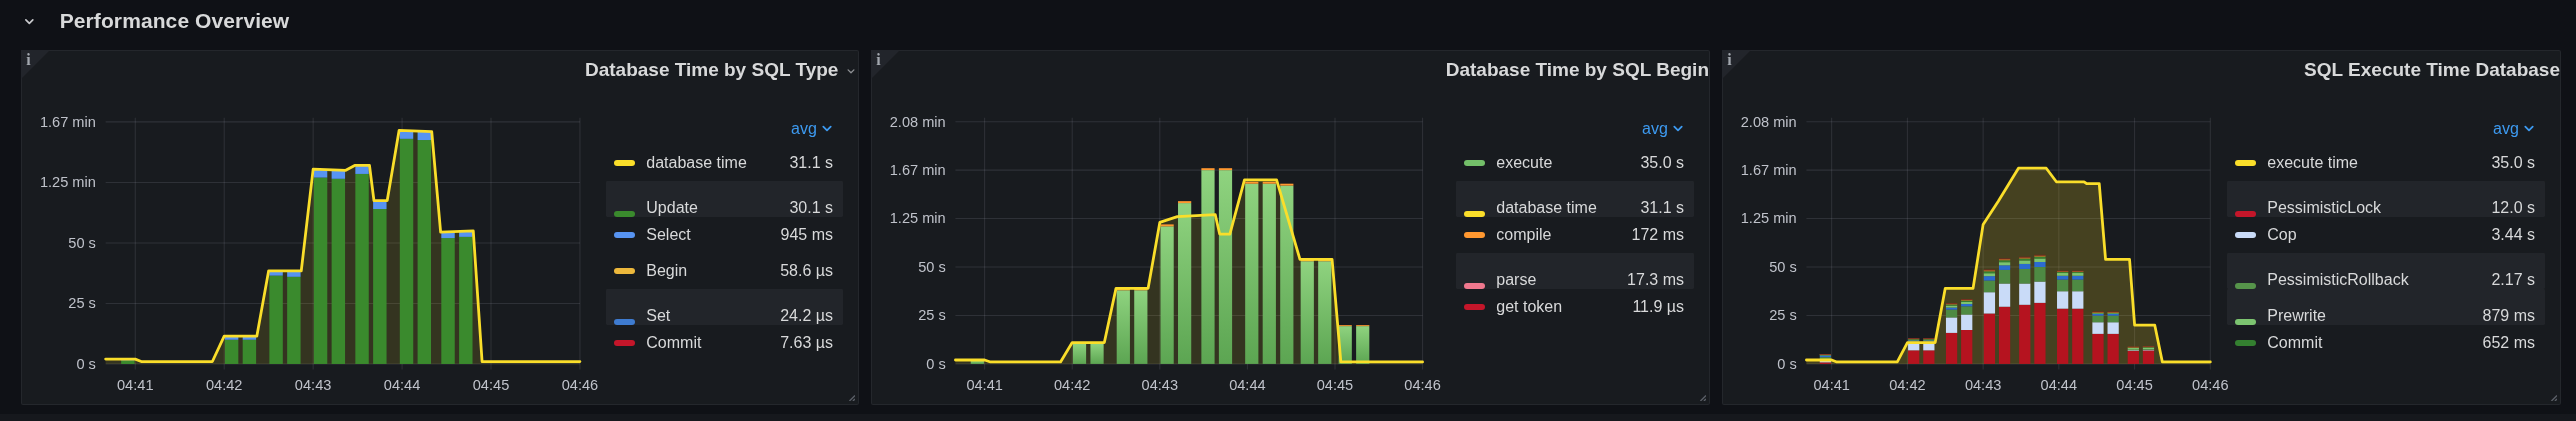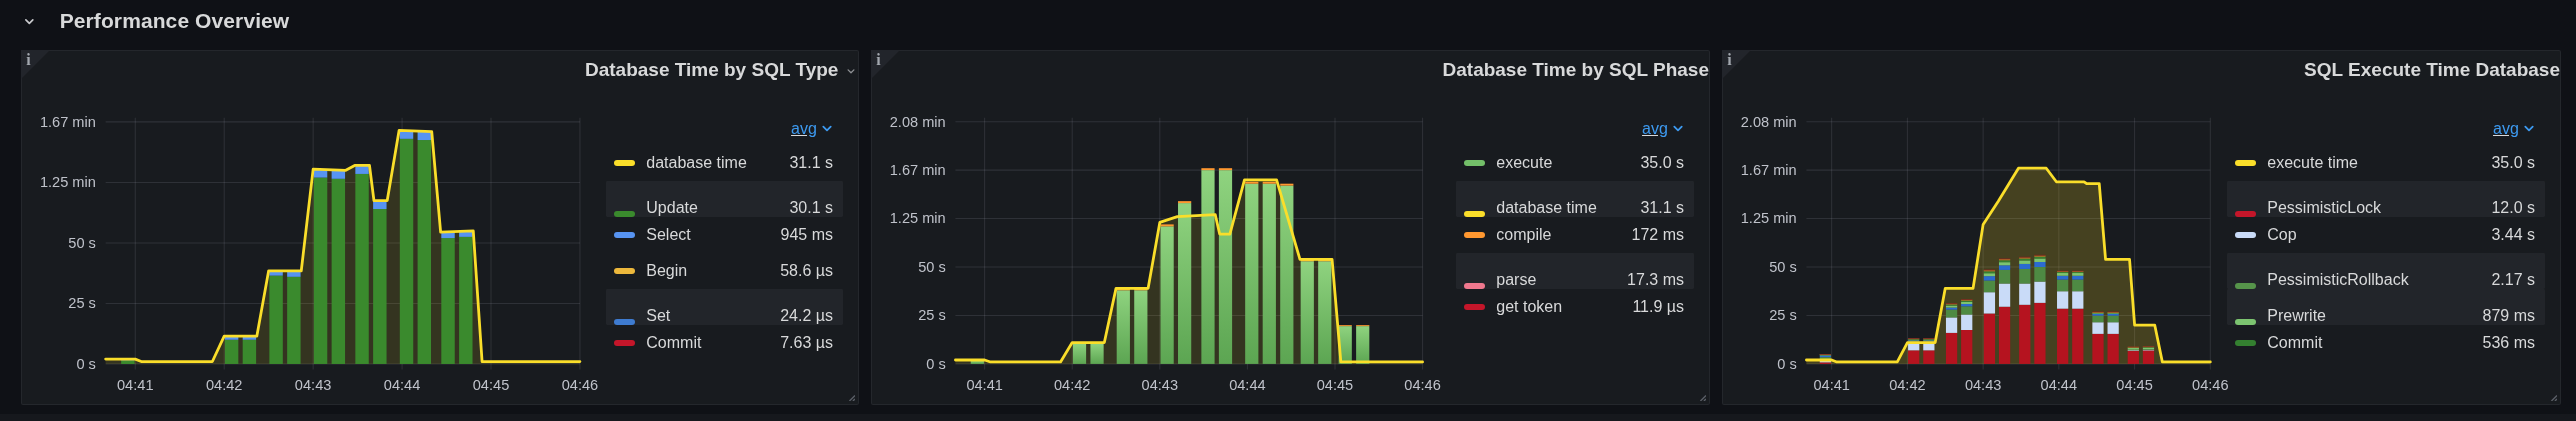--- a/index.html
+++ b/index.html
@@ -39,21 +39,20 @@
   }
   .ptitle .tchev{vertical-align:-1.4px;margin-left:5.6px;opacity:.75;}
   .chart-svg{position:absolute;left:0;top:0;}
   .legend{
     position:absolute;top:61px;right:15.3px;
     display:flex;flex-direction:column;font-size:16px;color:#D8D9DA;
   }
   .legend .lhead{
     height:33px;display:flex;align-items:center;justify-content:flex-end;
     padding-right:9.7px;
-    text-decoration:underline;
   }
   .legend .stat{
     display:inline-flex;align-items:center;gap:4.2px;
     font-weight:500;cursor:pointer;
   }
   .lrow{
     height:36px;display:flex;align-items:center;
     padding:0 9.7px 0 8.3px;border-radius:1.4px;cursor:pointer;
   }
   .lrow.striped{background:rgba(204,204,220,0.06);align-items:flex-end;}
@@ -175,21 +174,21 @@
     </div>
   <svg class="resize-handle" width="9.7" height="9.7" viewBox="0 0 14 14">
       <path d="M13 5 L5 13 M13 10 L10 13" stroke="#5A5E66" stroke-width="2" fill="none"></path>
     </svg>
 </div>
 
 <div class="panel p1">
   <div class="corner">
       <span class="i">i</span>
     </div>
-  <div class="ptitle"><span>Database Time by SQL Phase</span></div>
+  <div class="ptitle"><span>Database Time by SQL Begin</span></div>
   <svg class="chart-svg" id="chart1" width="837" height="354" viewBox="0 0 1204 509">
       <defs>
         <linearGradient id="grad1" x1="0" y1="0" x2="0" y2="1">
           <stop offset="0%" stop-color="#8FD37F"></stop>
           <stop offset="100%" stop-color="#5CA552"></stop>
         </linearGradient>
       </defs>
       <line x1="120" x2="792" y1="450" y2="450" stroke="rgba(204,204,220,0.13)" stroke-width="1.5"></line>
       <text x="106" y="457" fill="#BFC2CA" font-size="21" text-anchor="end">0 s</text>
       <line x1="120" x2="792" y1="380.31496062992125" y2="380.31496062992125" stroke="rgba(204,204,220,0.13)" stroke-width="1.5"></line>
@@ -464,21 +463,21 @@
         <span class="lvalue">2.17 s</span>
       </div>
       <div class="lrow striped">
         <span class="swatch" style="background: rgb(124, 196, 112);"></span>
         <span class="llabel">Prewrite</span>
         <span class="lvalue">879 ms</span>
       </div>
       <div class="lrow">
         <span class="swatch" style="background: rgb(52, 128, 48);"></span>
         <span class="llabel">Commit</span>
-        <span class="lvalue">536 ms</span>
+        <span class="lvalue">652 ms</span>
       </div>
     </div>
   <svg class="resize-handle" width="9.7" height="9.7" viewBox="0 0 14 14">
       <path d="M13 5 L5 13 M13 10 L10 13" stroke="#5A5E66" stroke-width="2" fill="none"></path>
     </svg>
 </div>
 
 <div class="bottom-strip"></div>
 
 

